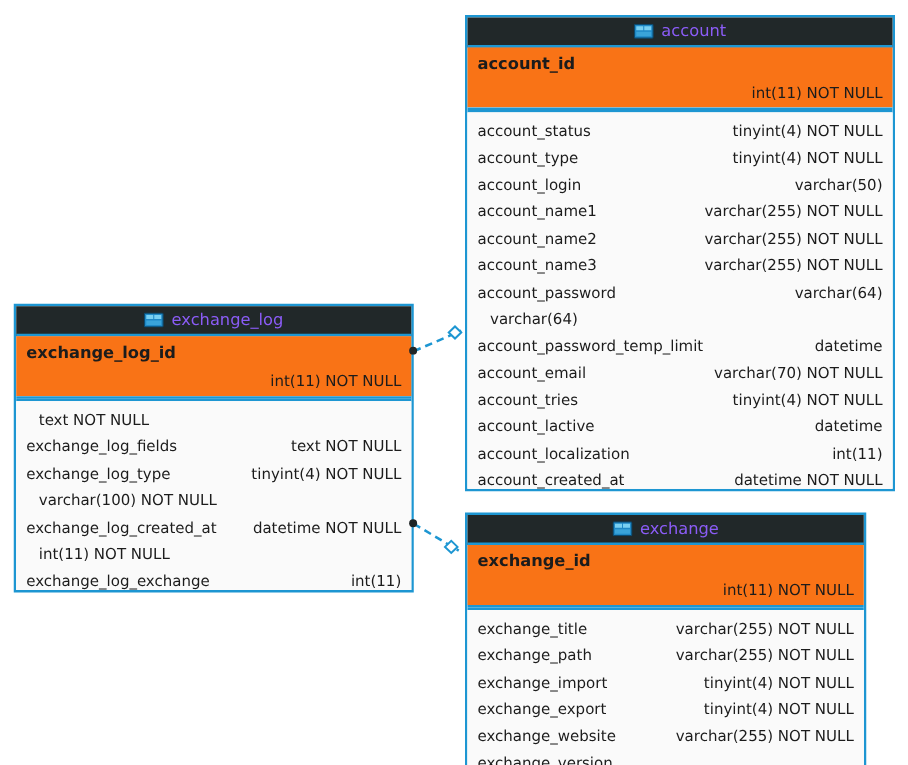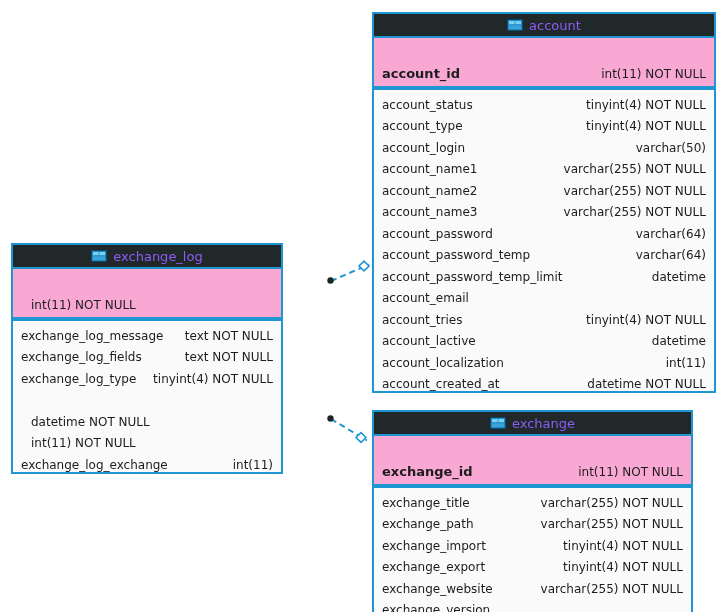--- a/index.html
+++ b/index.html
@@ -16,42 +16,42 @@
     font-family:"DejaVu Sans","Liberation Sans",sans-serif;
     color:var(--text);
     overflow:hidden;
   }
   .table{
     position:absolute;
     border:2px solid var(--blue);
     background:#ffffff;
     z-index:2;
   }
-  .tbl-exchange-log{left:11px;top:243px;width:272px;}
+  .tbl-exchange-log{left:11px;top:243px;width:320px;}
   .tbl-account{left:372px;top:12px;width:344px;}
   .tbl-exchange{left:372px;top:410px;width:321px;}
   .tbl-header{
     height:24px;
     background:var(--header-bg);
     border-bottom:2px solid var(--blue);
     display:flex;
     align-items:center;
     justify-content:center;
     gap:6px;
     color:#8b5cf6;
     font-size:13px;
     cursor:default;
   }
   .tbl-icon{display:inline-flex;align-items:center;}
   .pk-row{
     display:flex;
     justify-content:space-between;
-    align-items:flex-end;
+    align-items:flex-start;
     padding:6px 8px 5px 8px;
-    background:#f9a8d4;
+    background:#f97316;
   }
   .pk-row .col-name{font-weight:bold;font-size:13px;}
   .sep{
     height:3px;
     background:#ffffff;
     border-top:2px solid var(--blue);
     border-bottom:2px solid var(--blue);
   }
   .rows{background:var(--row-bg);}
   .row{
@@ -135,29 +135,29 @@
   </div>
       <div class="row">
     <span class="col-name">account_name3</span>
     <span class="col-type">varchar(255) NOT NULL</span>
   </div>
       <div class="row">
     <span class="col-name">account_password</span>
     <span class="col-type">varchar(64)</span>
   </div>
       <div class="row">
-    <span class="col-name">account_password_temp</span>
     <span class="col-type">varchar(64)</span>
   </div>
       <div class="row">
     <span class="col-name">account_password_temp_limit</span>
     <span class="col-type">datetime</span>
   </div>
       <div class="row">
     <span class="col-name">account_email</span>
+    <span class="col-type">varchar(70) NOT NULL</span>
   </div>
       <div class="row">
     <span class="col-name">account_tries</span>
     <span class="col-type">tinyint(4) NOT NULL</span>
   </div>
       <div class="row">
     <span class="col-name">account_lactive</span>
     <span class="col-type">datetime</span>
   </div>
       <div class="row">
@@ -177,39 +177,41 @@
       <svg width="16" height="12" viewBox="0 0 16 12">
         <rect x="0.5" y="0.5" width="15" height="11" rx="1" fill="#1f89c6" stroke="#0c4a6e"></rect>
         <rect x="2" y="2" width="5.6" height="3.2" fill="#79d0f1"></rect>
         <rect x="8.4" y="2" width="5.6" height="3.2" fill="#79d0f1"></rect>
         <rect x="2" y="6.4" width="12" height="3.6" fill="#3aa4d9"></rect>
       </svg>
     </span>
     <span class="tbl-title">exchange_log</span>
   </div>
   <div class="pk-row">
+    <span class="col-name">exchange_log_id</span>
     <span class="col-type">int(11) NOT NULL</span>
   </div>
   <div class="sep"></div>
   <div class="rows">
       <div class="row">
-    <span class="col-name">exchange_log_message</span>
     <span class="col-type">text NOT NULL</span>
   </div>
       <div class="row">
     <span class="col-name">exchange_log_fields</span>
     <span class="col-type">text NOT NULL</span>
   </div>
       <div class="row">
     <span class="col-name">exchange_log_type</span>
     <span class="col-type">tinyint(4) NOT NULL</span>
   </div>
       <div class="row">
-  </div>
-      <div class="row">
+    <span class="col-type">varchar(100) NOT NULL</span>
+  </div>
+      <div class="row">
+    <span class="col-name">exchange_log_created_at</span>
     <span class="col-type">datetime NOT NULL</span>
   </div>
       <div class="row">
     <span class="col-type">int(11) NOT NULL</span>
   </div>
       <div class="row">
     <span class="col-name">exchange_log_exchange</span>
     <span class="col-type">int(11)</span>
   </div>
     </div>

